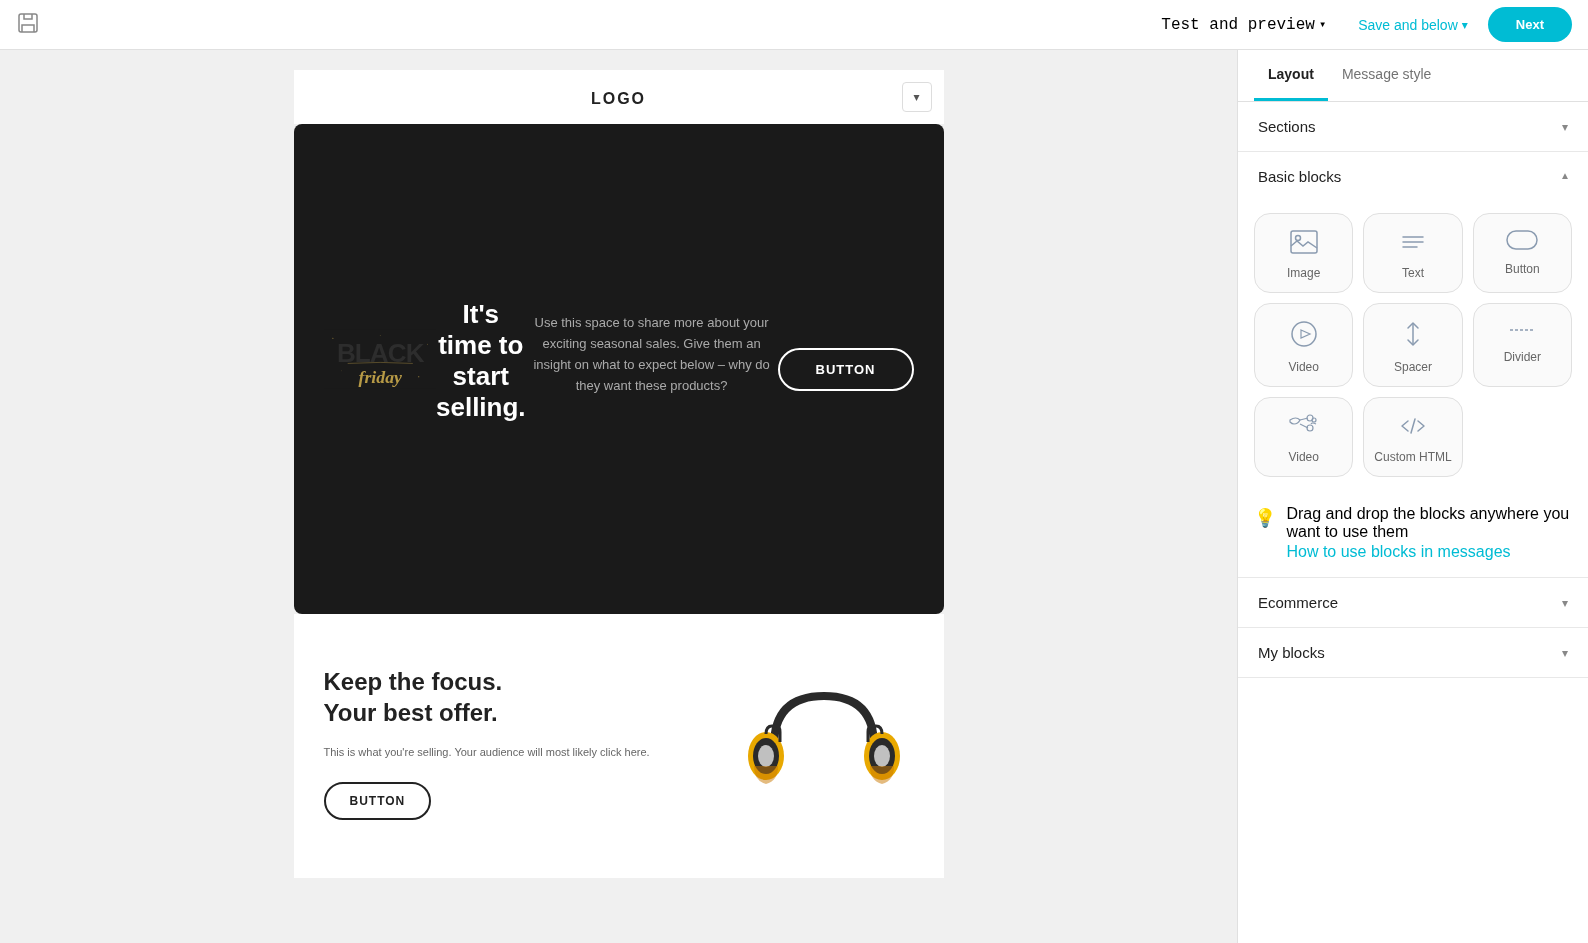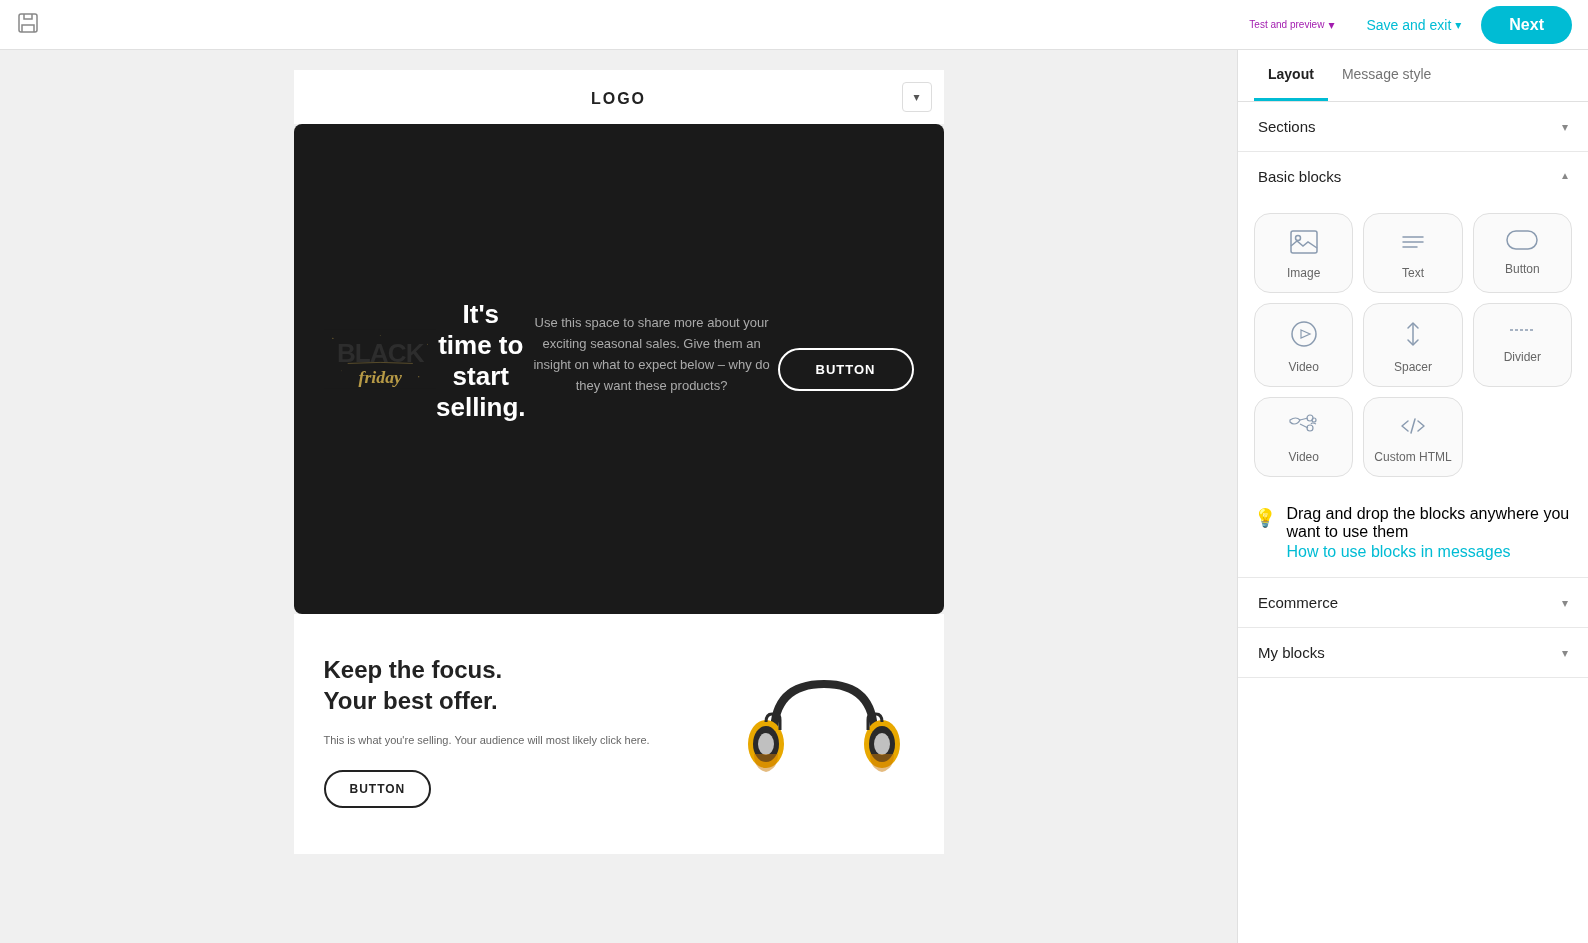--- a/index.html
+++ b/index.html
@@ -7,25 +7,25 @@
 
     
     .topbar {
       display: flex; align-items: center; justify-content: flex-end;
       background: #fff; border-bottom: 1px solid #e0e0e0;
       padding: 0 16px; height: 50px; flex-shrink: 0;
     }
     .topbar-left { margin-right: auto; }
     .save-icon { width: 24px; height: 24px; color: #888; cursor: pointer; }
     .topbar-actions { display: flex; align-items: center; gap: 8px; }
-    .btn-test { color: #a21caf; background: none; border: none; cursor: pointer; font-size: 10px; padding: 8px 12px; display: flex; align-items: center; gap: 4px; }
+    .btn-test { color: #000000; background: none; border: none; cursor: pointer; font-size: 16px; padding: 8px 12px; display: flex; align-items: center; gap: 4px; font-family: Liberation Mono, monospace; }
     .btn-test::after { content: '▾'; font-size: 12px; }
     .btn-save { color: #00bcd4; background: none; border: none; cursor: pointer; font-size: 14px; padding: 8px 12px; display: flex; align-items: center; gap: 4px; }
     .btn-save::after { content: '▾'; font-size: 12px; }
-    .btn-next { background: #00bcd4; color: #fff; border: none; border-radius: 24px; padding: 10px 28px; font-size: 16px; font-weight: 600; cursor: pointer; }
+    .btn-next { background: #00bcd4; color: #fff; border: none; border-radius: 24px; padding: 10px 28px; font-size: 13px; font-weight: 600; cursor: pointer; }
 
     
     .main { display: flex; flex: 1; overflow: hidden; }
 
     
     .canvas-area { flex: 1; overflow-y: auto; background: #f0f0f0; position: relative; padding: 20px; }
     .canvas-inner { max-width: 650px; margin: 0 auto; }
 
     
     .logo-header { text-align: center; padding: 20px 0 16px; font-size: 16px; font-weight: 700; letter-spacing: 2px; color: #222; background: #fff; }
@@ -50,21 +50,21 @@
     .hero-headline { font-size: 26px; font-weight: 700; margin-bottom: 16px; color: #fff; }
     .hero-subtext { font-size: 13px; color: #aaa; margin-bottom: 28px; line-height: 1.6; max-width: 400px; }
     .hero-btn {
       border: 2px solid #fff; color: #fff; background: transparent;
       padding: 12px 36px; border-radius: 30px; font-size: 13px; font-weight: 700;
       letter-spacing: 1px; cursor: pointer; text-transform: uppercase;
     }
 
     
     .content-block {
-      background: #fff; padding: 40px 30px; display: flex; gap: 30px; align-items: flex-start;
+      background: #fff; padding: 52px 30px; display: flex; gap: 30px; align-items: flex-start;
     }
     .content-left { flex: 1; }
     .content-title { font-size: 24px; font-weight: 700; line-height: 1.3; margin-bottom: 16px; color: #222; }
     .content-desc { font-size: 11px; color: #666; line-height: 1.6; margin-bottom: 20px; }
     .content-btn {
       border: 2px solid #222; color: #222; background: transparent;
       padding: 10px 24px; border-radius: 30px; font-size: 12px; font-weight: 700;
       letter-spacing: 1px; cursor: pointer; text-transform: uppercase;
     }
     .content-image { width: 180px; flex-shrink: 0; display: flex; align-items: center; justify-content: center; }
@@ -111,21 +111,21 @@
 <div class="topbar">
   <div class="topbar-left">
     <svg class="save-icon" viewBox="0 0 24 24" fill="none" stroke="currentColor" stroke-width="1.5">
       <rect x="3" y="3" width="18" height="18" rx="2"></rect>
         <path d="M8 3v5h8V3"></path>
         <path d="M6 21v-7h12v7"></path>
     </svg>
   </div>
   <div class="topbar-actions">
     <button class="btn-test">Test and preview</button>
-    <button class="btn-save">Save and exit</button>
+    <button class="btn-save">Save and below</button>
     <button class="btn-next">Next</button>
   </div>
 </div>
 
 <div class="main">
 
   <div class="canvas-area">
     <div class="canvas-inner">
 
       <div class="canvas-wrapper">

